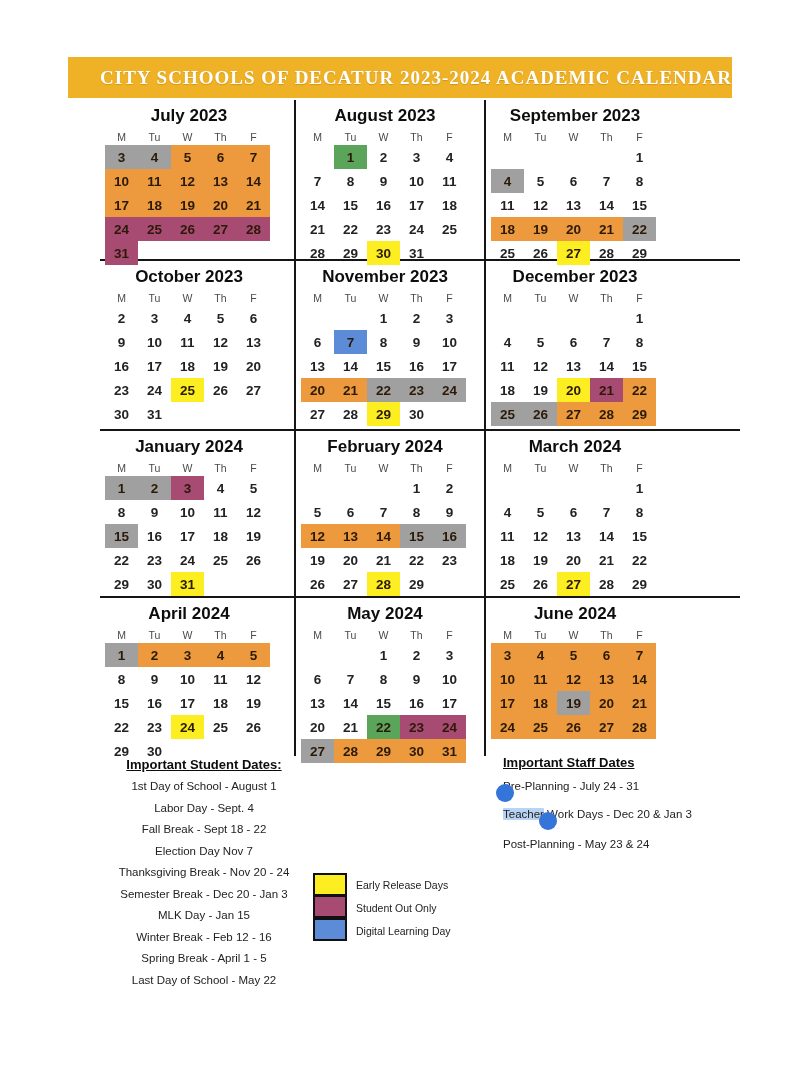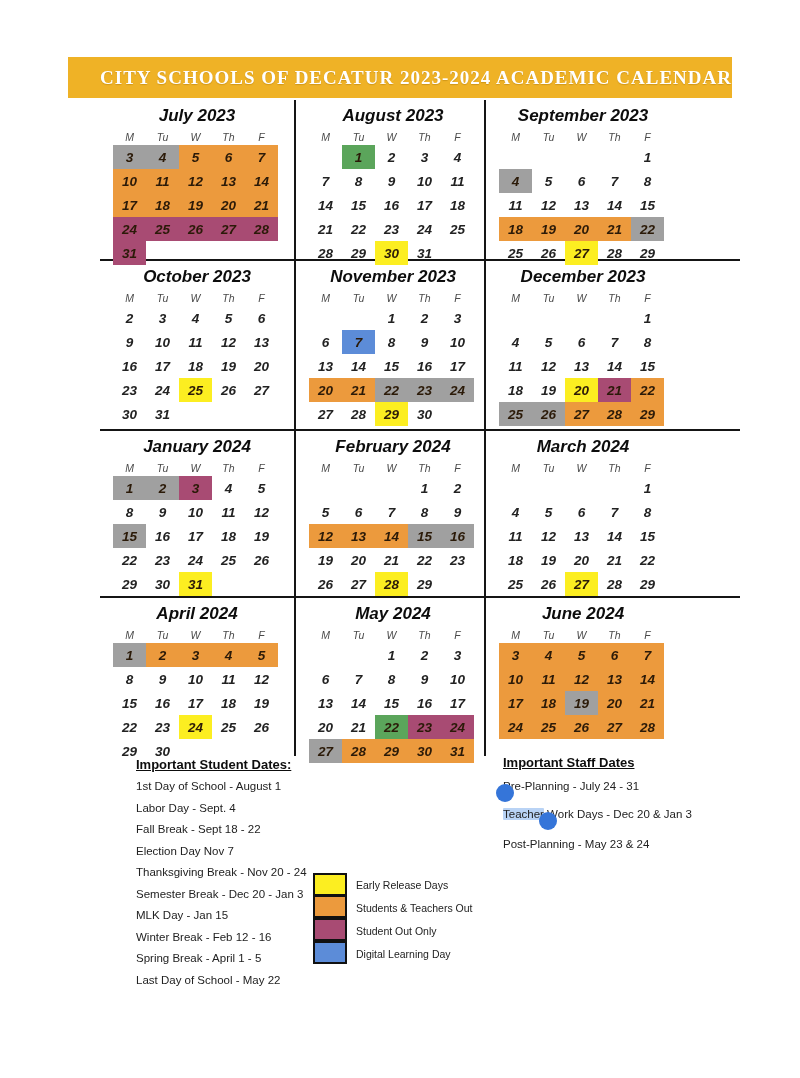--- a/index.html
+++ b/index.html
@@ -14,29 +14,29 @@
   }
 
   .cal-grid {
     position:absolute; left:100px; top:100px;
     display:grid; grid-template-columns:196px 190px 254px;
     grid-template-rows:161px 170px 167px 158px;
   }
   .month { padding-top:6px; }
   .month.c0, .month.c1 { border-right:2px solid #151515; }
   .month.r0, .month.r1, .month.r2 { border-bottom:2px solid #151515; }
-  .m-inner { width:168px; margin-left:13px;font-style:italic; }
+  .m-inner { width:168px; margin-left:5px; }
   .m-title { text-align:center; font-size:17px; font-weight:bold; color:#0d0d0d; line-height:20px; margin-bottom:3px; }
   .dow-row, .week { display:flex; }
   .dow { width:33px; height:16px; font-size:10.5px; color:#4a4a4a; display:flex; align-items:center; justify-content:center; }
   .day { width:33px; height:24px; display:flex; align-items:center; justify-content:center;
          font-size:13.5px; font-weight:bold; color:#222; }
 
   .section-head { font-size:13px; font-weight:bold; color:#0d0d0d; text-decoration:underline; margin-bottom:8px; }
-  .student-dates { position:absolute; left:136px; top:757px; width:200px; }
+  .student-dates { position:absolute; left:104px; top:757px; width:200px;text-align:center; }
   .student-dates .dateline { font-size:11.5px; color:#222; margin-bottom:9.5px; }
   .staff-dates { position:absolute; left:503px; top:755px; width:210px; }
   .staff-dates .dateline { font-size:11.5px; color:#222; margin-bottom:12px; line-height:16px; }
   .staff-dates .dateline.gap { margin-top:14px; }
   .hl-word { border-radius:1px; }
 
   .sel-handle { position:absolute; width:18px; height:18px; border-radius:50%; }
 
   .legend { position:absolute; left:313px; top:858px;margin-top:15px; }
   .legend-row { display:flex; align-items:center; height:23px; }
@@ -632,24 +632,20 @@
       </div>
   </div>
 
 
   <div class="legend" id="legend-box">
       <div class="legend-row">
         <div class="swatch" style="background: rgb(252, 238, 33);"></div>
         <div class="legend-label">Early Release Days</div>
       </div>
       <div class="legend-row">
-        <div class="swatch" style="background: rgb(236, 154, 61);"></div>
-        <div class="legend-label">Students &amp; Teachers Out</div>
-      </div>
-      <div class="legend-row">
         <div class="swatch" style="background: rgb(168, 75, 115);"></div>
         <div class="legend-label">Student Out Only</div>
       </div>
       <div class="legend-row">
         <div class="swatch" style="background: rgb(92, 140, 216);"></div>
         <div class="legend-label">Digital Learning Day</div>
       </div>
     </div>
 
   <div class="staff-dates">

